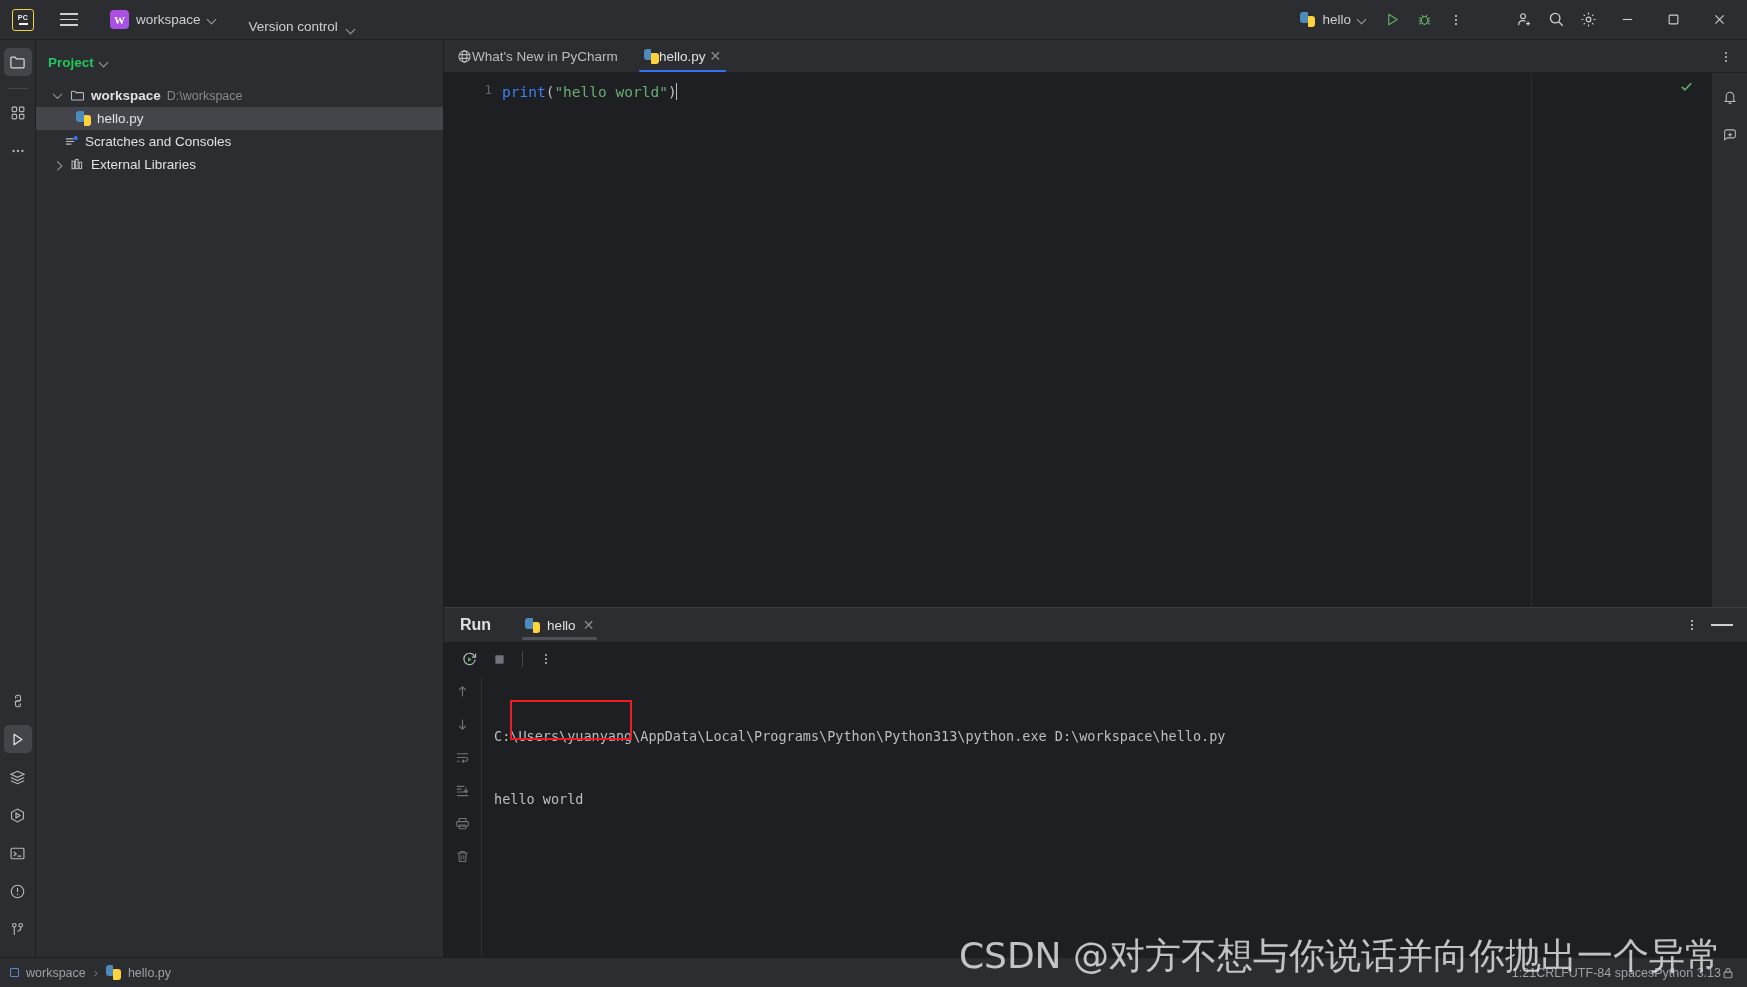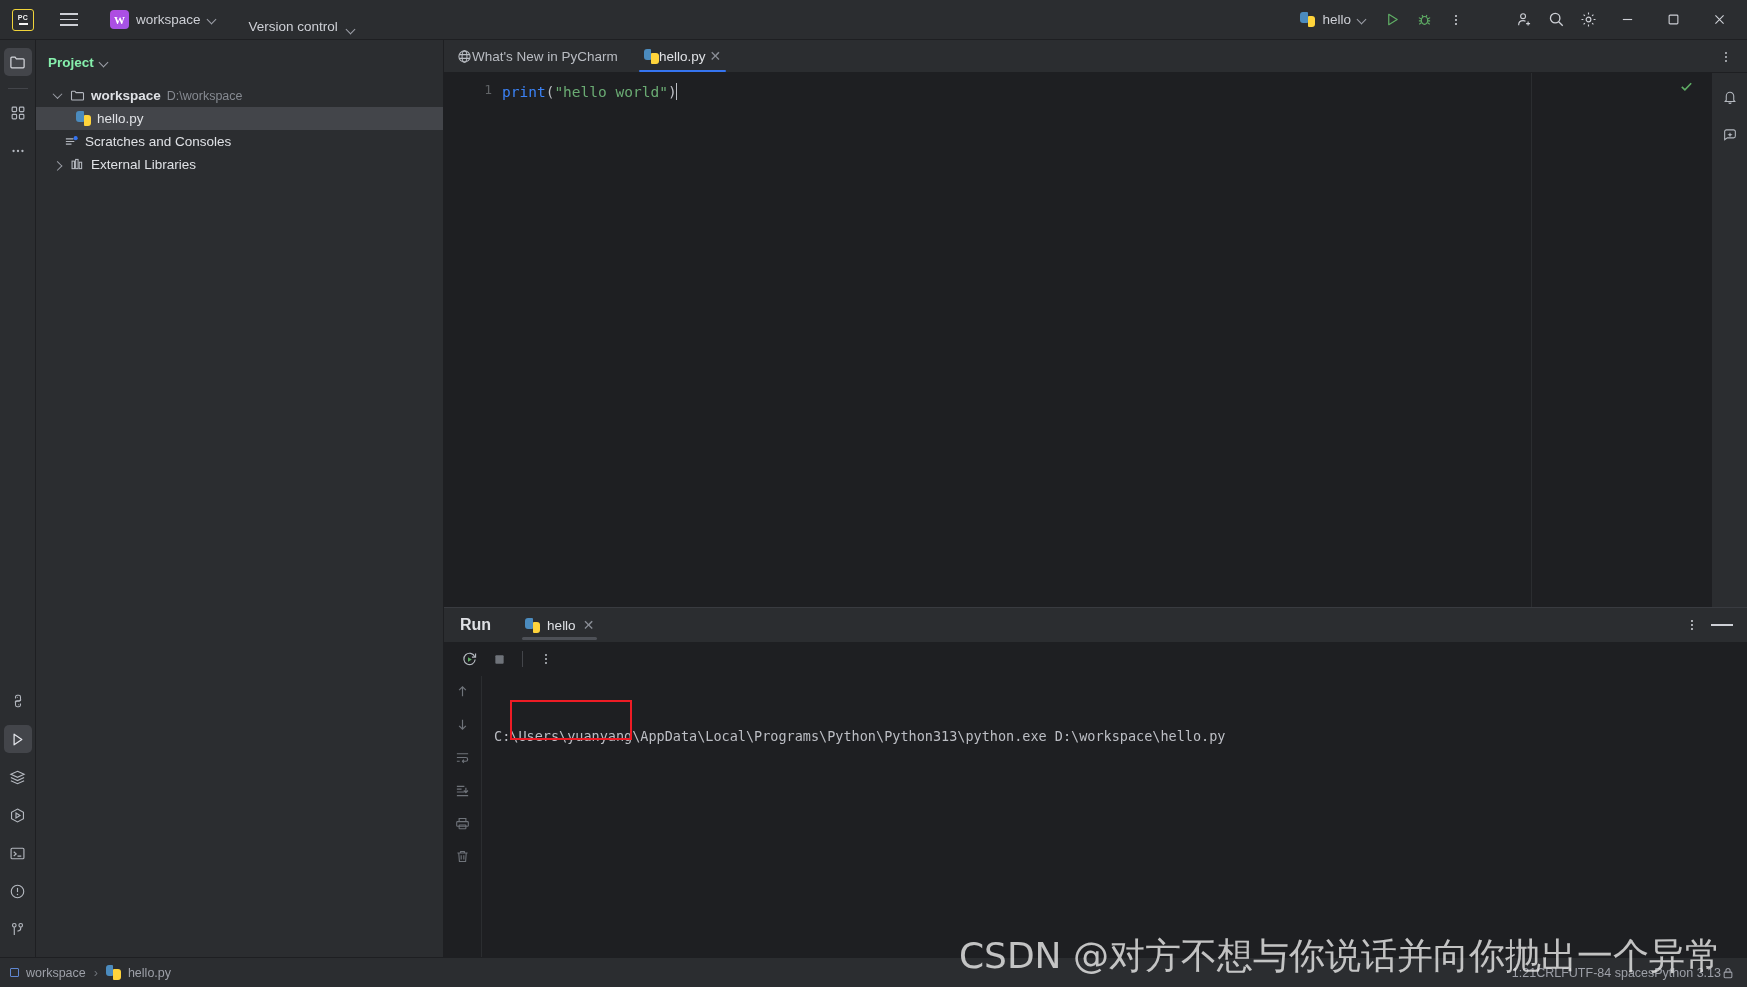--- a/index.html
+++ b/index.html
@@ -100,21 +100,21 @@
 
   
   .project {
     width: 408px; flex: 0 0 408px; background: #2b2d30;
     display: flex; flex-direction: column; border-right: 1px solid #1e1f22;
   }
   .project-head {
     height: 32px; display: flex; align-items: center; gap: 6px;
     padding: 0 12px; margin-top: 6px;
   }
-  .project-head .lbl { color: #86efac; font-size: 13.5px; font-weight: 700; }
+  .project-head .lbl { color: #22c55e; font-size: 13.5px; font-weight: 700; }
   .tree { padding-top: 6px; font-size: 13.5px; color: #ced0d6; }
   .trow {
     display: flex; align-items: center; gap: 6px; height: 23px;
     padding-left: 14px; cursor: pointer; white-space: nowrap;
   }
   .trow.sel { background: #43454a; }
   .twist { width: 14px; display: flex; align-items: center; justify-content: center; }
   .twist .a { width: 7px; height: 7px; border-right: 1.4px solid #9da0a8; border-bottom: 1.4px solid #9da0a8; }
   .twist.open .a { transform: rotate(45deg) translate(-1px,-1px); }
   .twist.closed .a { transform: rotate(-45deg) translate(-1px,1px); }
@@ -608,20 +608,21 @@
             </div>
             <div class="cbtn">
               <svg width="15" height="15" viewBox="0 0 16 16" stroke="currentColor" stroke-width="1.15" fill="none">
                 <path d="M2.6 4.2h10.8M6 4.2V2.6h4v1.6M4 4.2l.7 9.2h6.6l.7-9.2M6.6 6.6v4.6M9.4 6.6v4.6"></path>
               </svg>
             </div>
           </div>
 
           <div class="console">
             <div>C:\Users\yuanyang\AppData\Local\Programs\Python\Python313\python.exe D:\workspace\hello.py</div>
+            <div>hello world</div>
             <div class="blank"></div>
             <div class="hl-box"></div>
           </div>
         </div>
       </div>
 
     </div>
   </div>
 
   <div class="statusbar">

